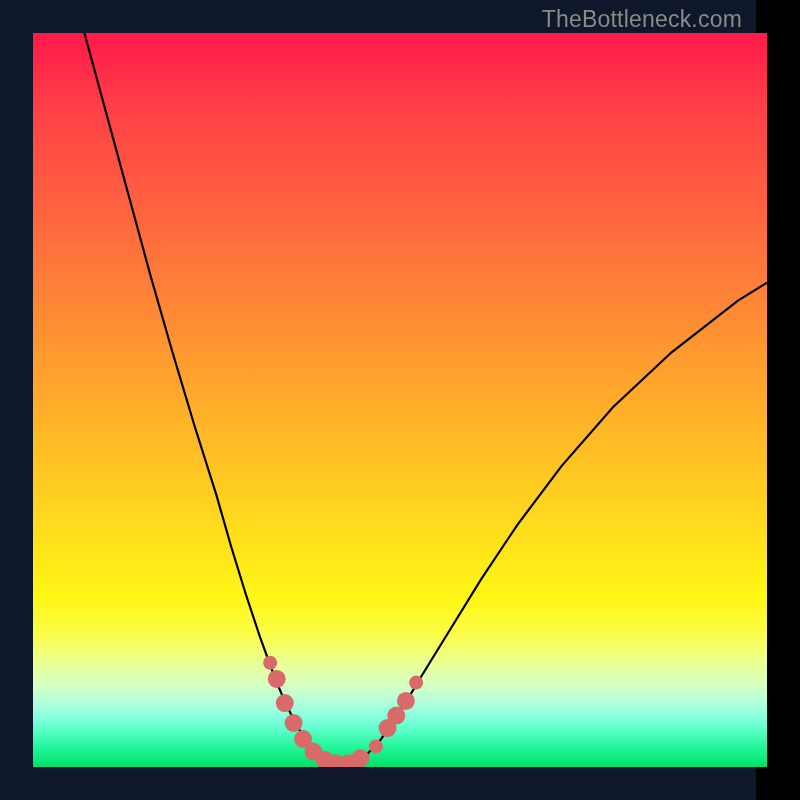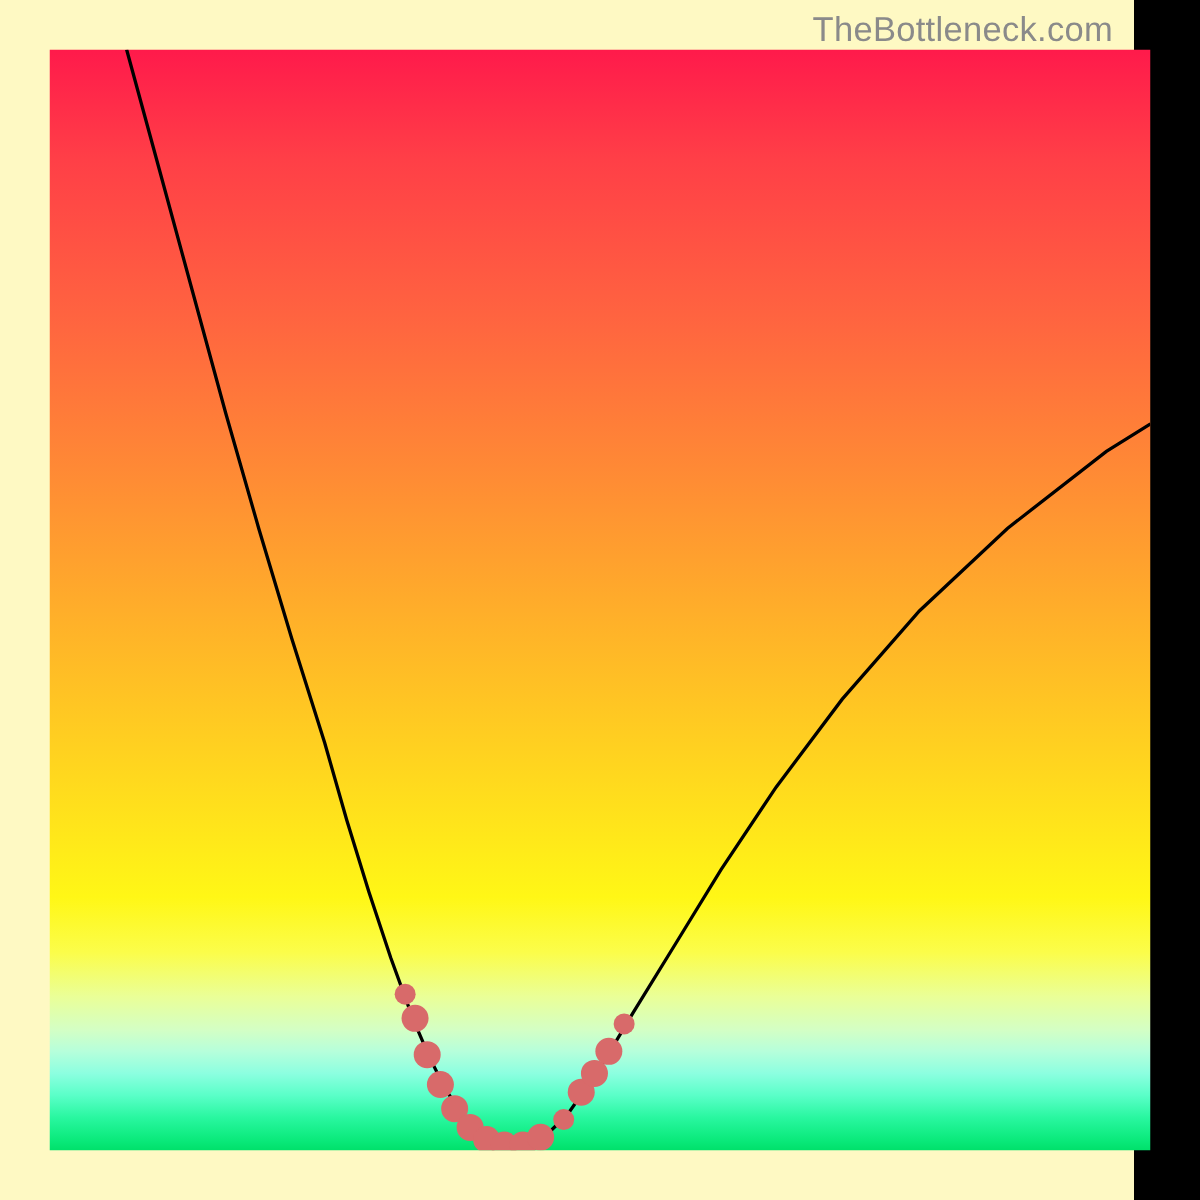--- a/index.html
+++ b/index.html
@@ -10,21 +10,21 @@
     background: #000;
     overflow: hidden;
     font-family: Arial, Helvetica, sans-serif;
   }
   .frame {
     position: absolute;
     top: 0;
     left: 0;
     width: 756px;
     height: 800px;
-    background: #fef9c3;
+    background: #0f172a;
   }
   .plot {
     position: absolute;
     top: 33px;
     left: 33px;
     width: 734px;
     height: 734px;
     overflow: hidden;
   }
   .gradient {

